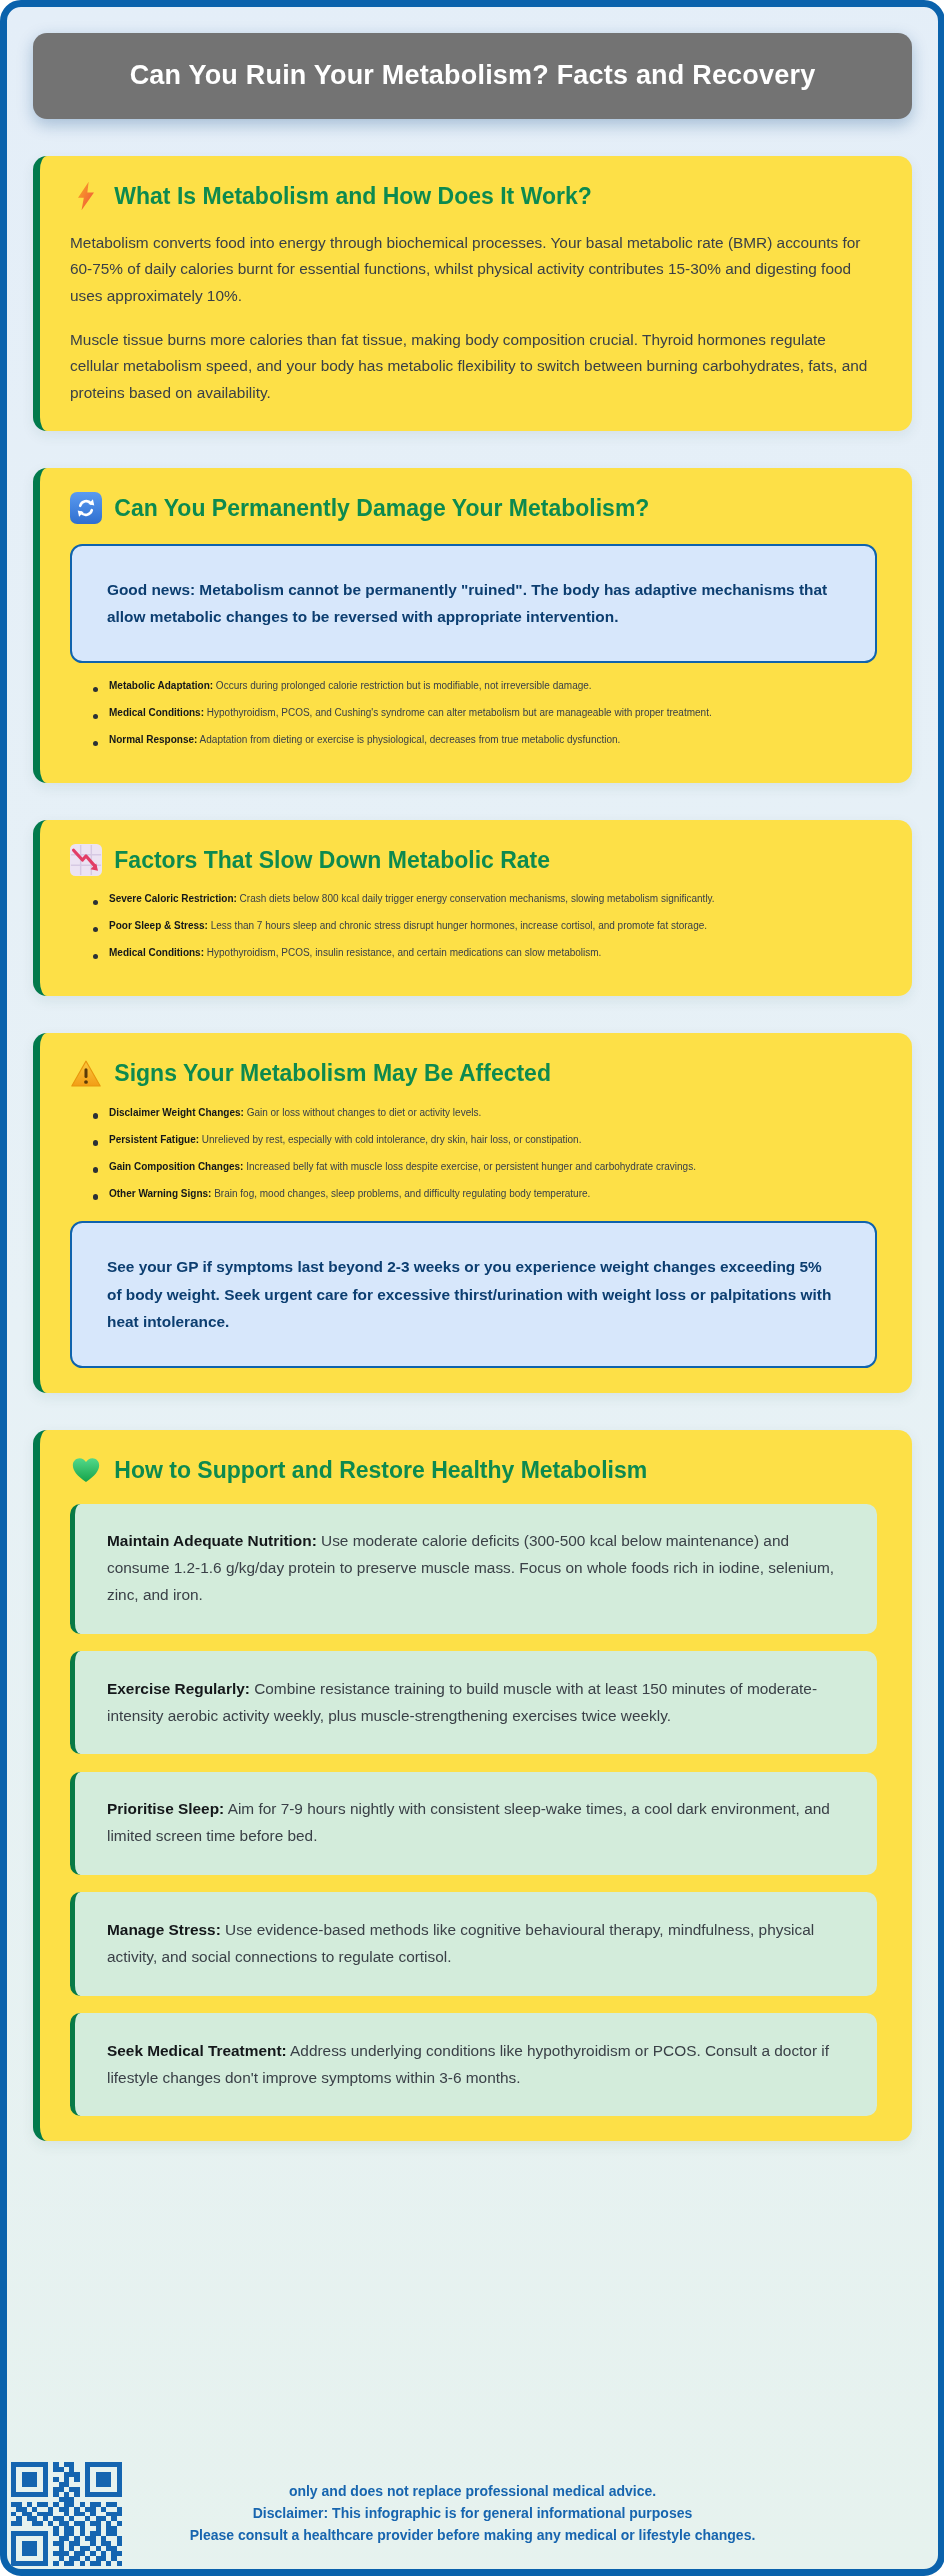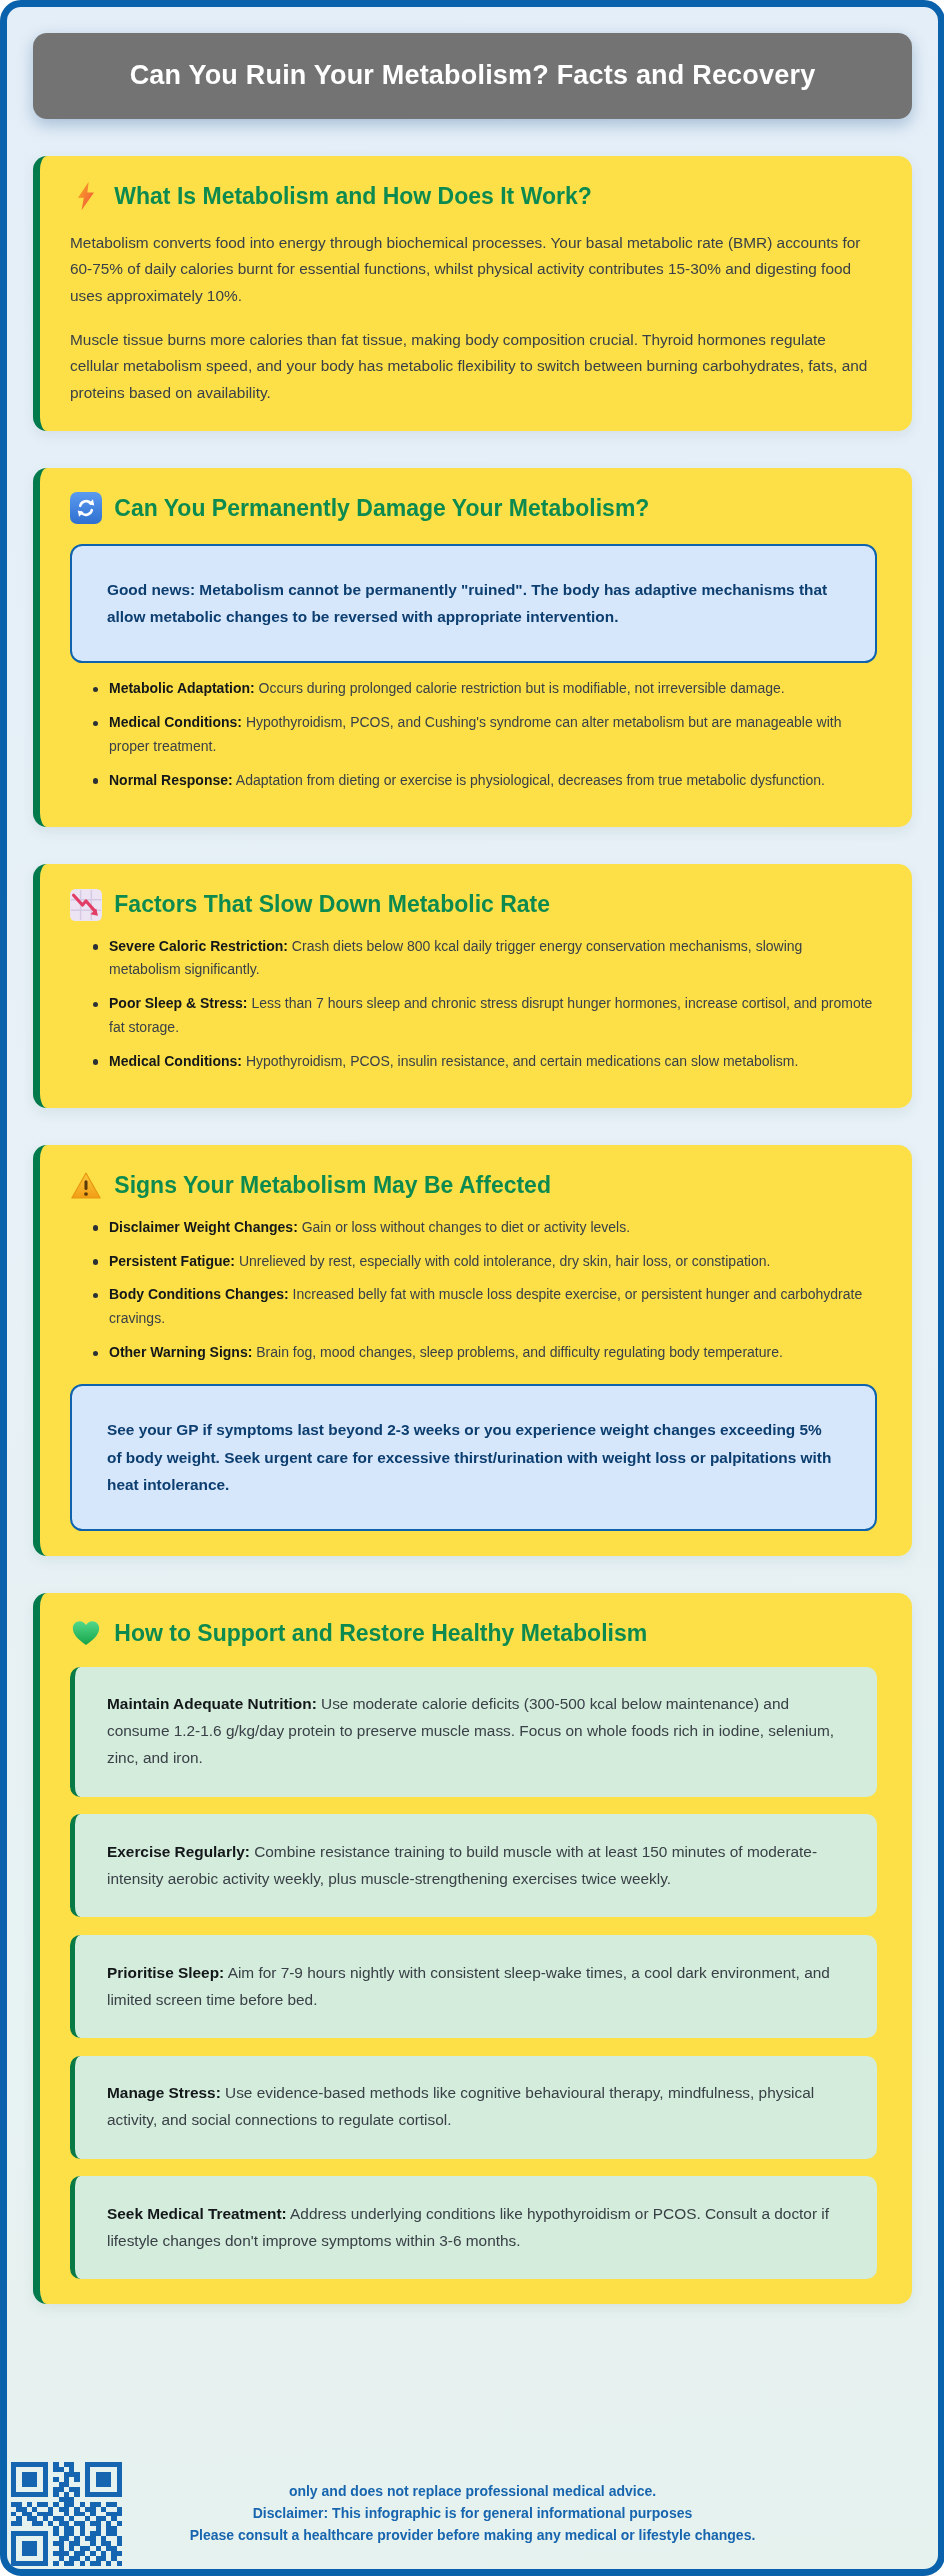--- a/index.html
+++ b/index.html
@@ -23,21 +23,21 @@
     box-shadow:0 4.4px 12.3px rgba(20,80,60,.08); flex:none;
   }
   .h2row { display:flex; align-items:center; gap:12.3px; }
   .h2row h2 { margin:0; font-size:23px; color:#0d8a4f; font-weight:bold; line-height:1.25; }
   .icn { width:32px; height:32px; flex:none; display:block; }
   .icn svg { width:32px; height:32px; display:block; }
   p.body { font-size:15.4px; line-height:1.72; color:#3a4047; margin:17.5px 0 0; }
   ul.blist { list-style:none; margin:14px 0 0; padding:0 0 0 23px; }
   ul.blist li {
     position:relative; padding-left:16px; margin:10px 0;
-    font-size:14px; line-height:1.7; color:#3a4047;
+    font-size:10px; line-height:1.7; color:#3a4047;
   }
   ul.blist li::before {
     content:""; position:absolute; left:0; top:9.7px; width:5.3px; height:5.3px;
     border-radius:50%; background:#2c3136;
   }
   .lbl { font-weight:bold; color:#14171a; }
   .callout {
     background:#d7e7fb; border:2.6px solid #0f63ad; border-radius:12.3px;
     padding:30px 35px; margin-top:19.3px;
     color:#0c3e70; font-weight:bold; font-size:15.4px; line-height:1.8;
@@ -146,21 +146,21 @@
           <path d="M18 3.5 L34 31.5 H2 Z" fill="url(#gw)" stroke="#e8960c" stroke-width="1.2" stroke-linejoin="round"></path>
           <rect x="16.3" y="11.5" width="3.4" height="11" rx="1.7" fill="#5b3b08"></rect>
           <circle cx="18" cy="27" r="2.1" fill="#5b3b08"></circle>
         </svg>
       </span>
       <h2>Signs Your Metabolism May Be Affected</h2>
     </div>
     <ul class="blist">
       <li><span class="lbl">Disclaimer Weight Changes:</span> <span>Gain or loss without changes to diet or activity levels.</span></li>
       <li><span class="lbl">Persistent Fatigue:</span> <span>Unrelieved by rest, especially with cold intolerance, dry skin, hair loss, or constipation.</span></li>
-      <li><span class="lbl">Body Conditions Changes:</span> <span>Increased belly fat with muscle loss despite exercise, or persistent hunger and carbohydrate cravings.</span></li>
+      <li><span class="lbl">Gain Composition Changes:</span> <span>Increased belly fat with muscle loss despite exercise, or persistent hunger and carbohydrate cravings.</span></li>
       <li><span class="lbl">Other Warning Signs:</span> <span>Brain fog, mood changes, sleep problems, and difficulty regulating body temperature.</span></li>
     </ul>
     <div class="callout">See your GP if symptoms last beyond 2-3 weeks or you experience weight changes exceeding 5% of body weight. Seek urgent care for excessive thirst/urination with weight loss or palpitations with heat intolerance.</div>
   </div>
 
   <div class="card">
     <div class="h2row support-head">
       <span class="icn">
         <svg viewBox="0 0 36 36">
           <defs>

